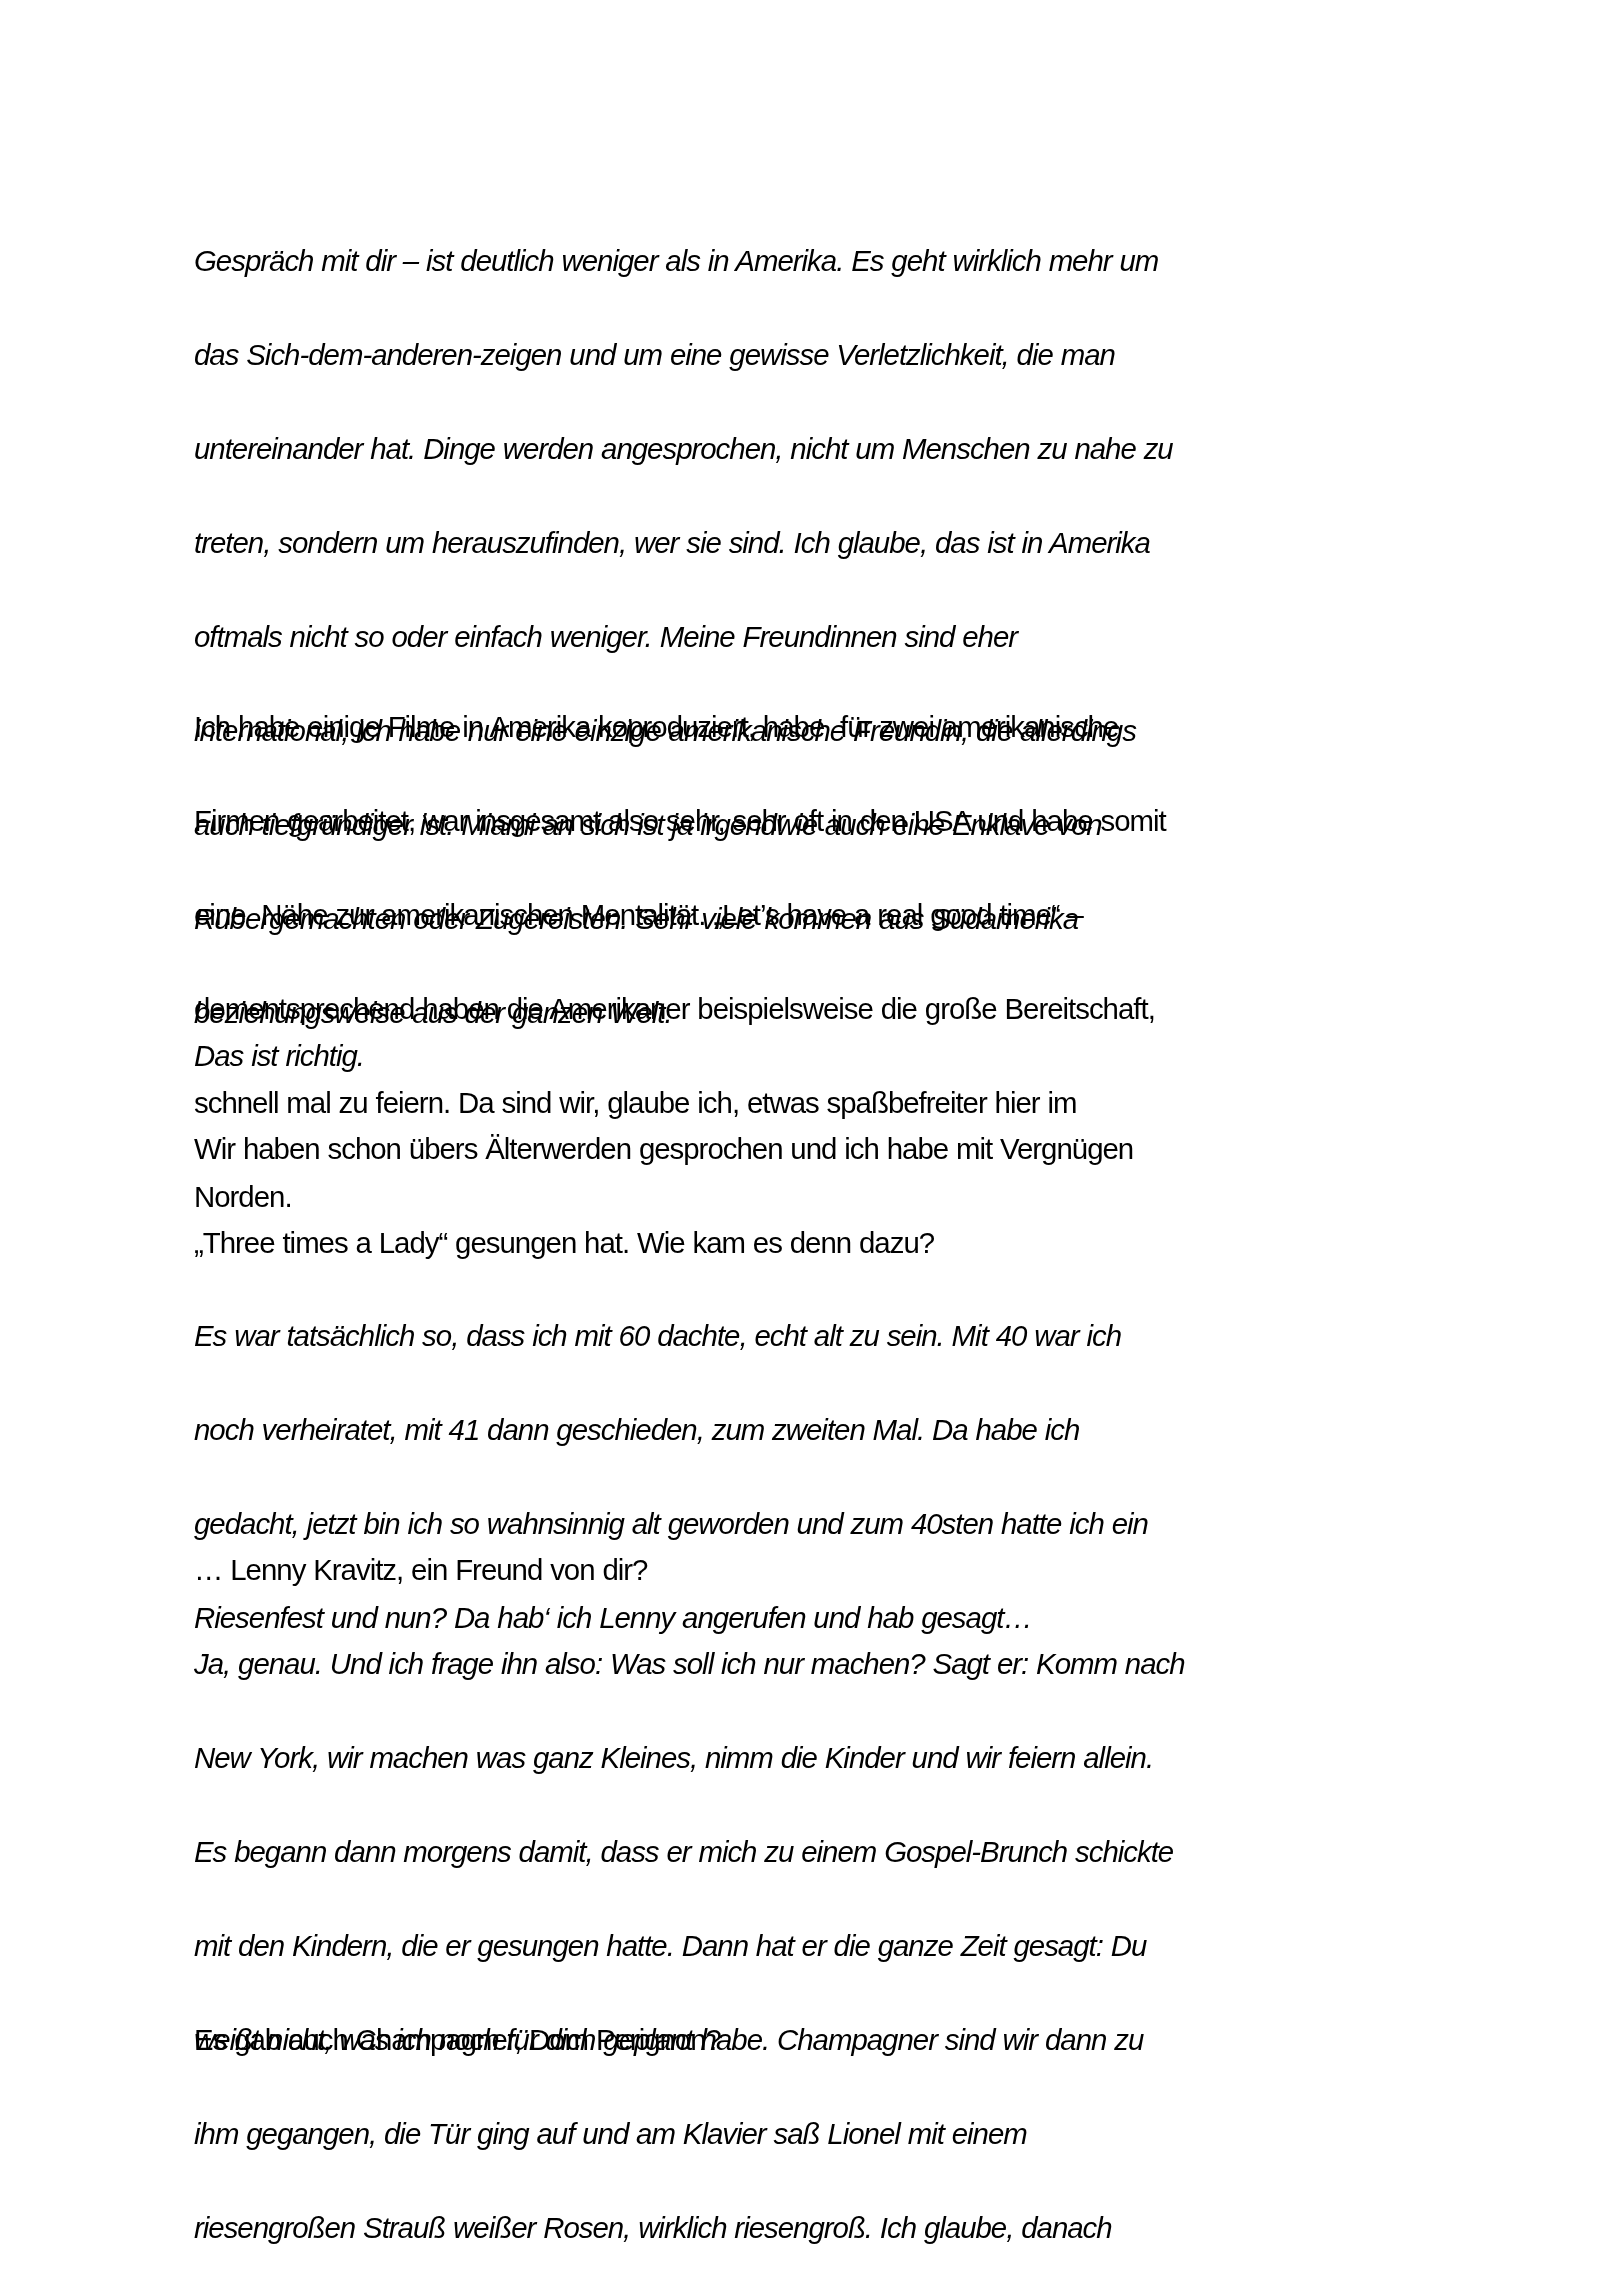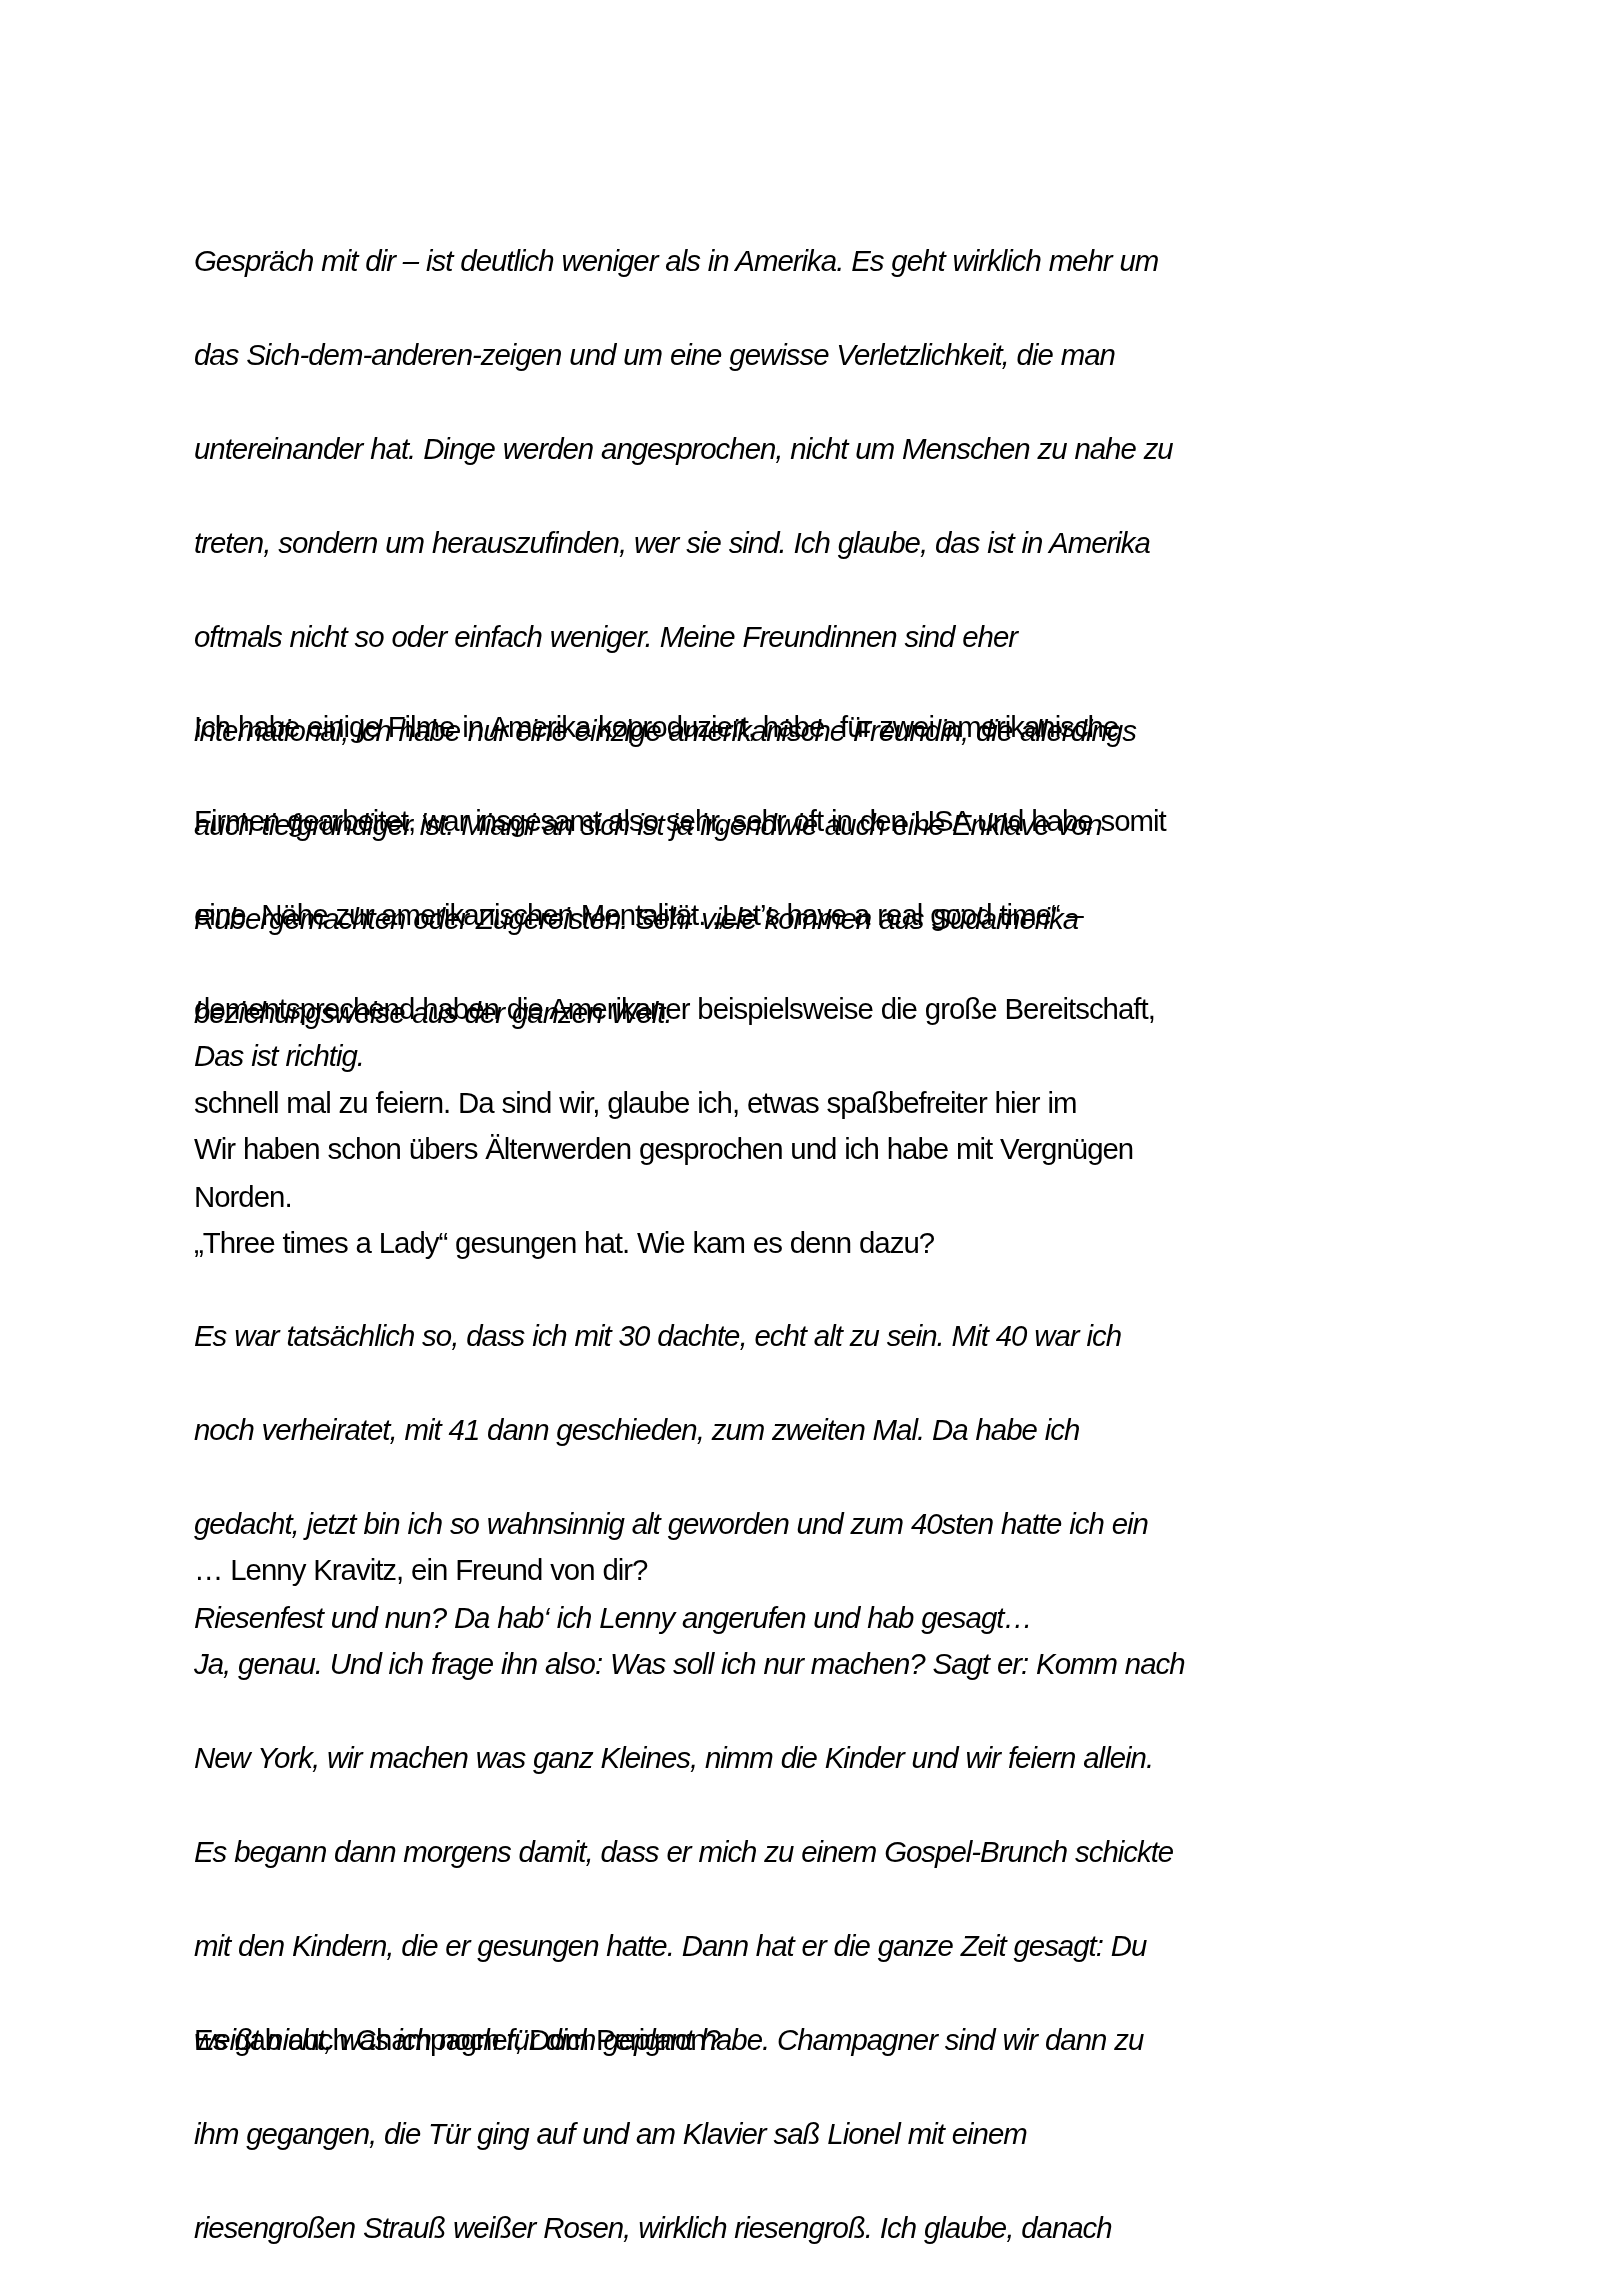--- a/index.html
+++ b/index.html
@@ -50,21 +50,21 @@
   <p class="para italic" id="p2" style="top: 985px;">
     <span class="line">Das ist richtig.</span>
   </p>
 
   <p class="para" id="p3" style="top: 1078px;">
     <span class="line">Wir haben schon übers Älterwerden gesprochen und ich habe mit Vergnügen</span>
     <span class="line">„Three times a Lady“ gesungen hat. Wie kam es denn dazu?</span>
   </p>
 
   <p class="para italic" id="p4" style="top: 1265px;">
-    <span class="line">Es war tatsächlich so, dass ich mit 30 dachte, echt alt zu sein. Mit 40 war ich</span>
+    <span class="line">Es war tatsächlich so, dass ich mit 60 dachte, echt alt zu sein. Mit 40 war ich</span>
     <span class="line">noch verheiratet, mit 41 dann geschieden, zum zweiten Mal. Da habe ich</span>
     <span class="line">gedacht, jetzt bin ich so wahnsinnig alt geworden und zum 40sten hatte ich ein</span>
     <span class="line">Riesenfest und nun? Da hab‘ ich Lenny angerufen und hab gesagt…</span>
   </p>
 
   <p class="para" id="p5" style="top: 1499px;">
     <span class="line">… Lenny Kravitz, ein Freund von dir?</span>
   </p>
 
   <p class="para italic" id="p6" style="top: 1593px;">

